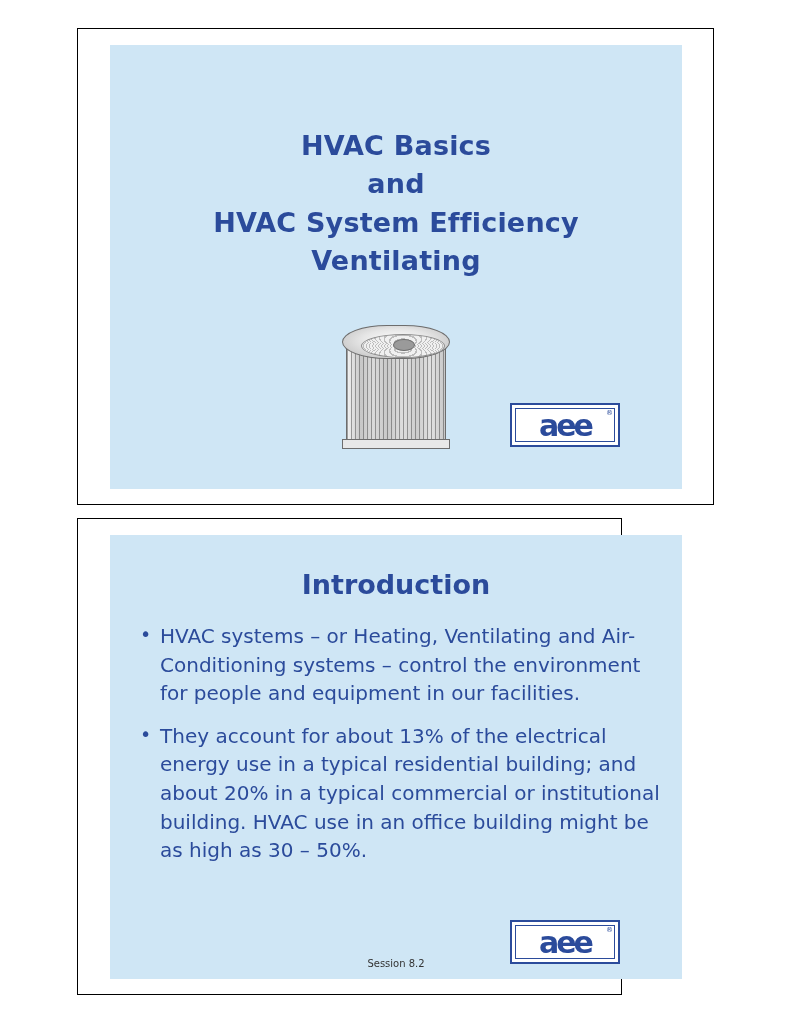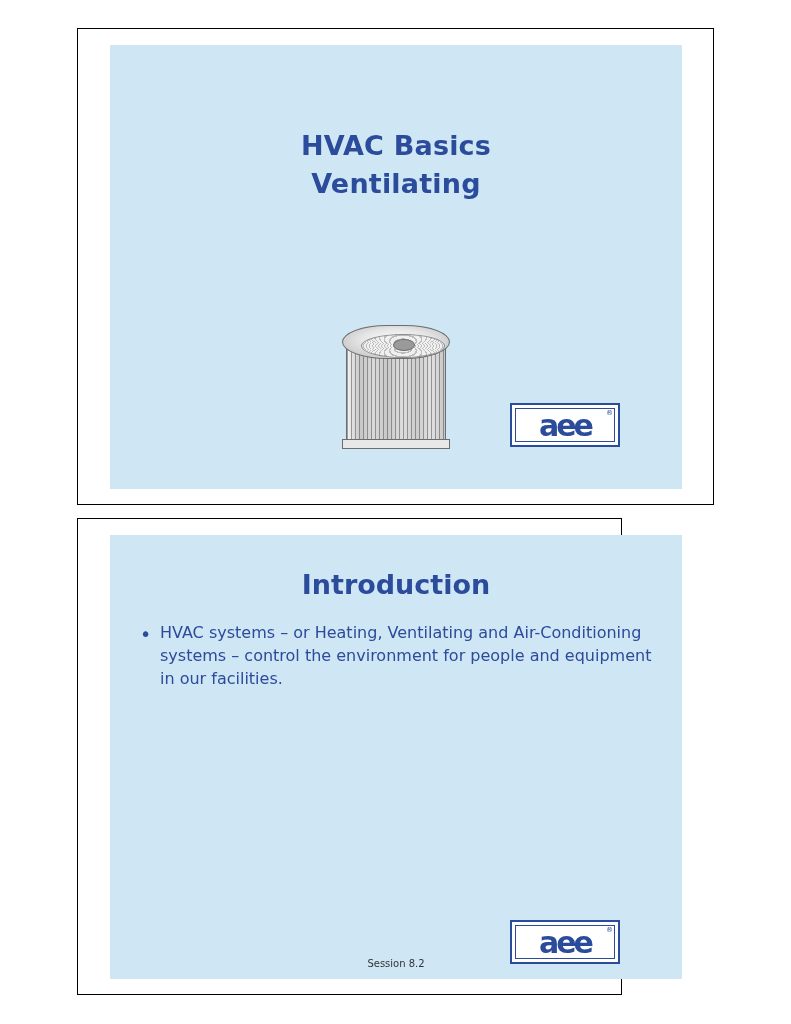--- a/index.html
+++ b/index.html
@@ -174,21 +174,21 @@
     text-align: center;
     margin-top: 34px;
     font-size: 27px;
     font-weight: bold;
     color: #2b4b9b;
   }
   .bullets {
     margin: 22px 22px 0 28px;
     padding: 0;
     list-style: none;
-    font-size: 16px;
+    font-size: 20px;
     line-height: 1.43;
     color: #2b4b9b;
   }
   .bullets li {
     position: relative;
     padding-left: 22px;
     margin-bottom: 14px;
   }
   .bullets li::before {
     content: "\2022";
@@ -212,20 +212,22 @@
 </head>
 <body>
 
 <div class="page">
 
   <div class="slide-frame" id="slide1-frame">
     <div class="slide-inner">
 
       <div class="title-block">
         <span class="title-line">HVAC Basics</span>
+        <span class="title-line">and</span>
+        <span class="title-line">HVAC System Efficiency</span>
         <span class="title-line">Ventilating</span>
       </div>
 
       <div class="ac-unit">
         <div class="ac-body">
           <div class="ac-fins"></div>
         </div>
         <div class="ac-base"></div>
         <div class="ac-top">
           <div class="ac-grill"></div>
@@ -242,20 +244,21 @@
     </div>
   </div>
 
   <div class="slide-frame" id="slide2-frame">
     <div class="slide-inner">
 
       <div class="slide2-title">Introduction</div>
 
       <ul class="bullets">
         <li>HVAC systems – or Heating, Ventilating and Air-Conditioning systems – control the environment for people and equipment in our facilities.</li>
+        <li>They account for about 13% of the electrical energy use in a typical residential building; and about 20% in a typical commercial or institutional building. HVAC use in an office building might be as high as 30 – 50%.</li>
       </ul>
 
       <div class="session-label">Session 8.2</div>
 
       <div class="aee-logo" id="slide2-logo">
         <div class="inner"></div>
         <div class="mark">aee</div>
         <div class="reg">®</div>
       </div>
 

